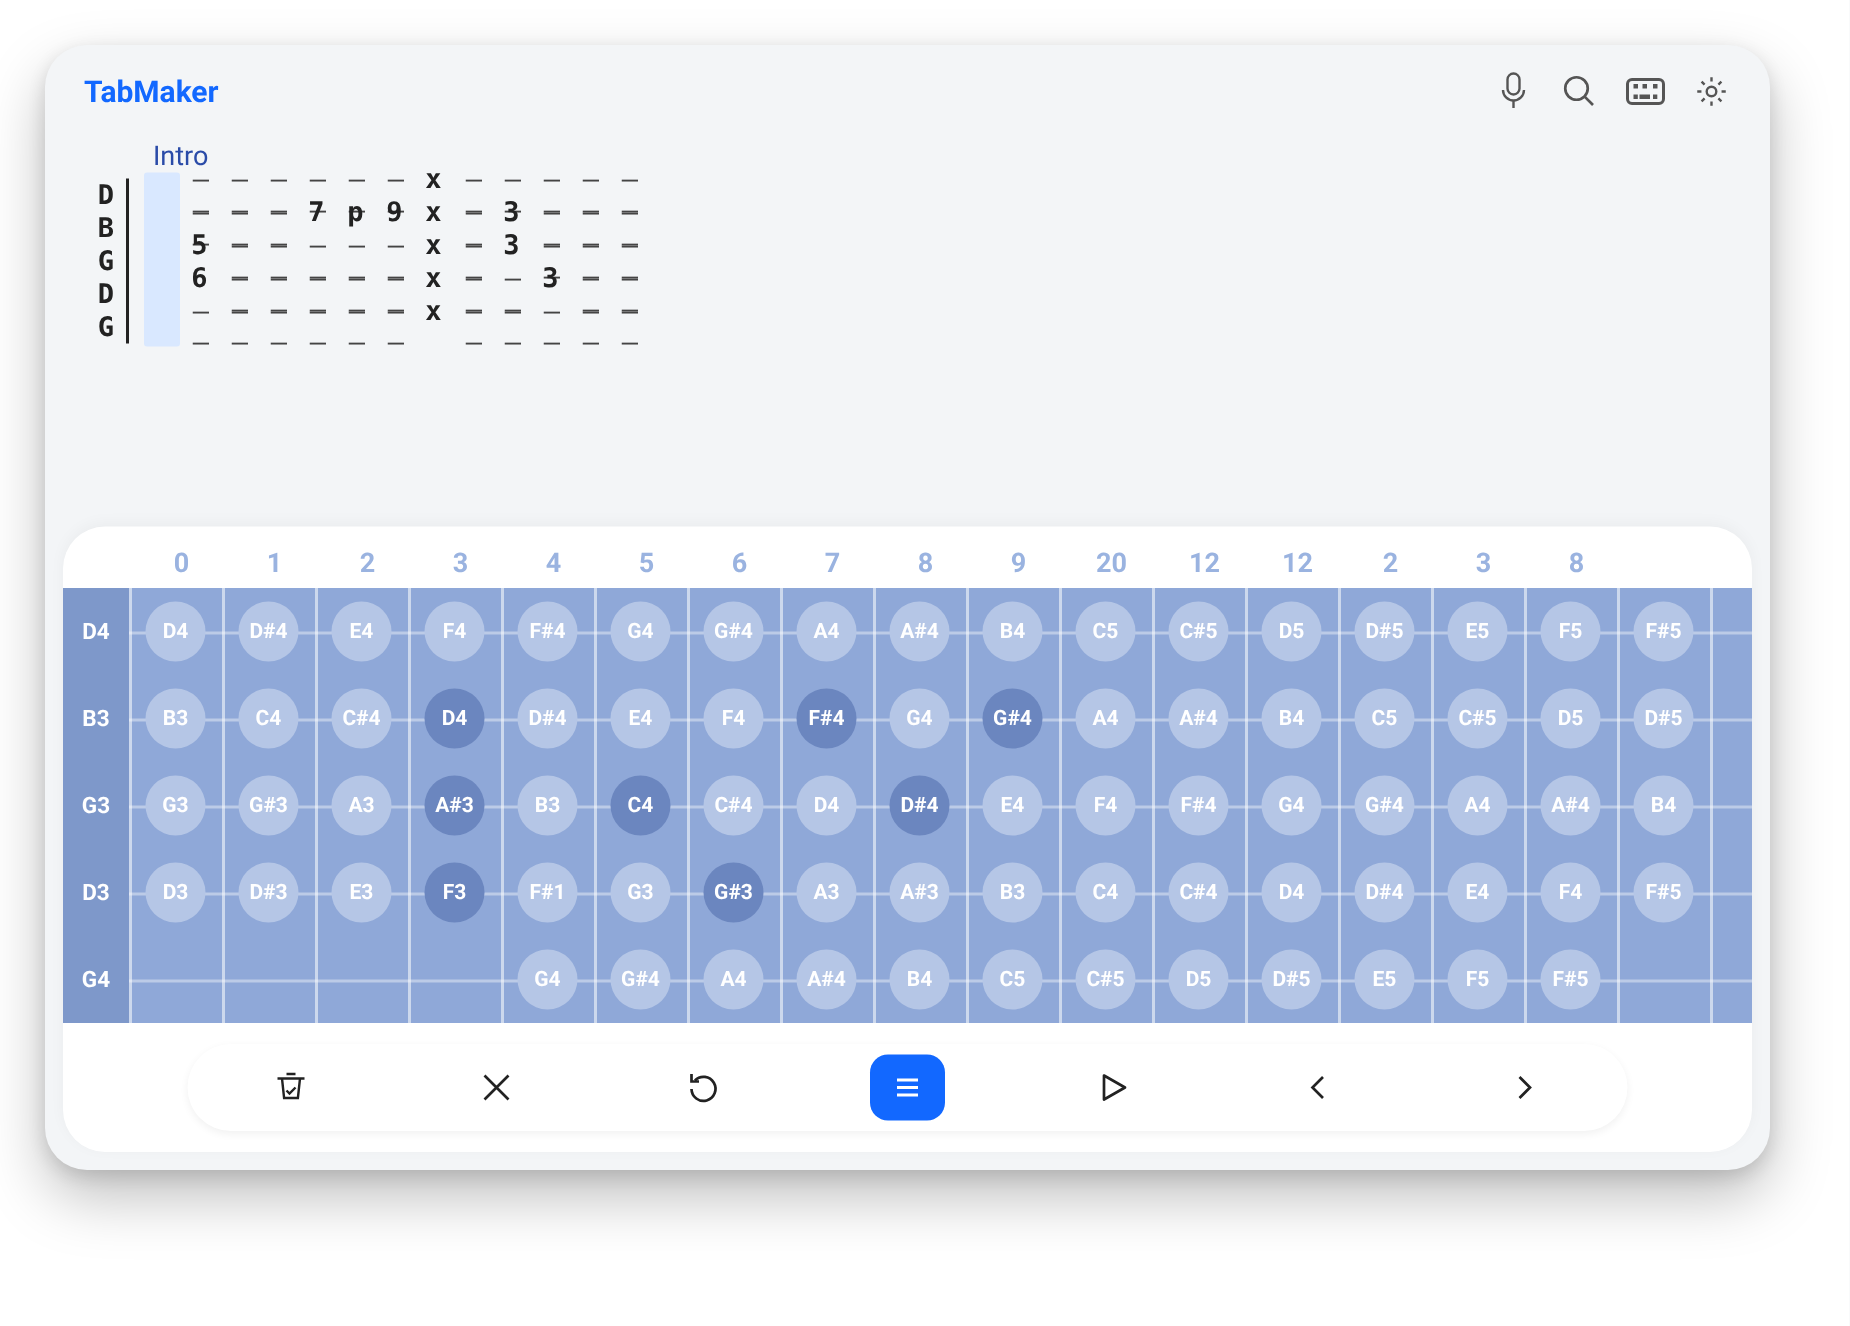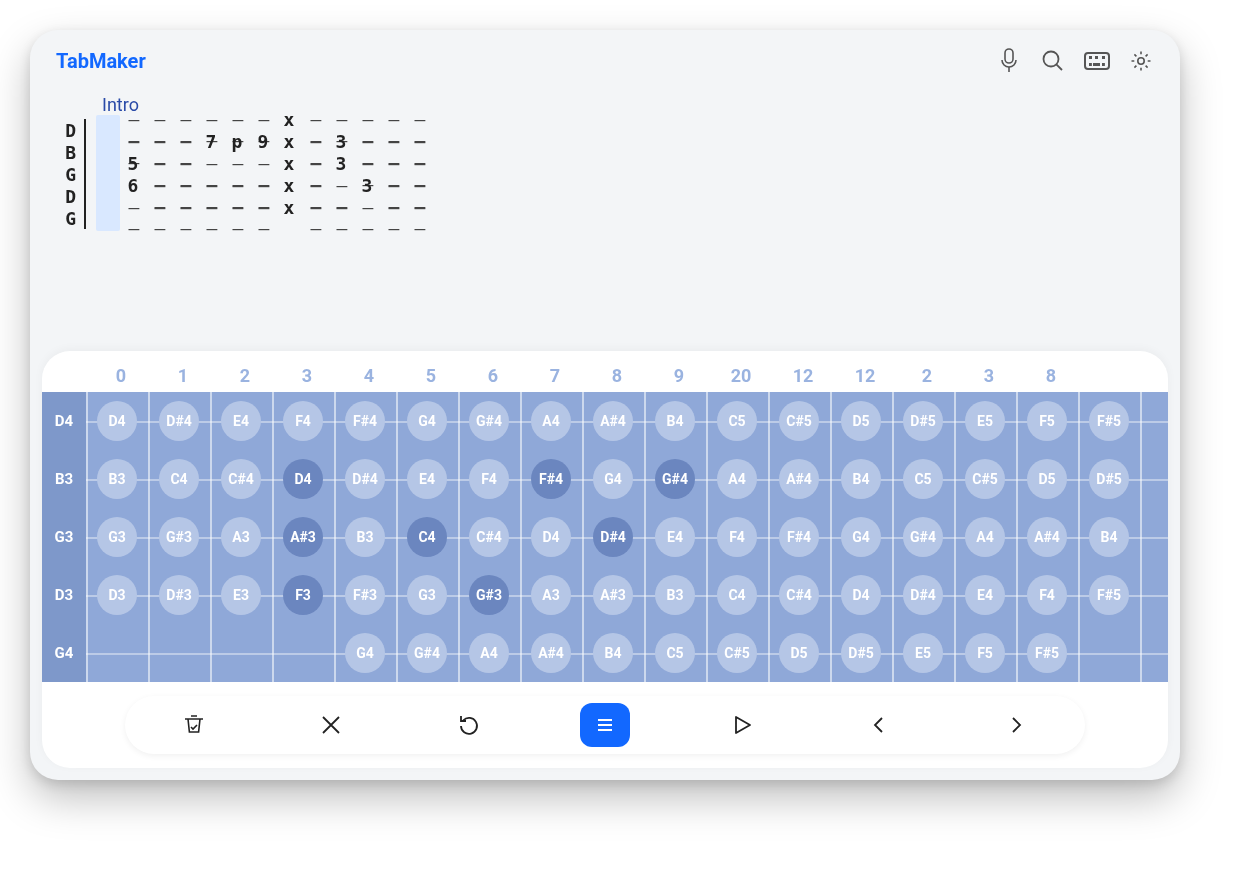--- a/index.html
+++ b/index.html
@@ -518,21 +518,21 @@
             <div class="note-cell">
               <div class="note-dot">D#3</div>
             </div>
             <div class="note-cell">
               <div class="note-dot">E3</div>
             </div>
             <div class="note-cell">
               <div class="note-dot active">F3</div>
             </div>
             <div class="note-cell">
-              <div class="note-dot">F#3</div>
+              <div class="note-dot">F#1</div>
             </div>
             <div class="note-cell">
               <div class="note-dot">G3</div>
             </div>
             <div class="note-cell">
               <div class="note-dot active">G#3</div>
             </div>
             <div class="note-cell">
               <div class="note-dot">A3</div>
             </div>

